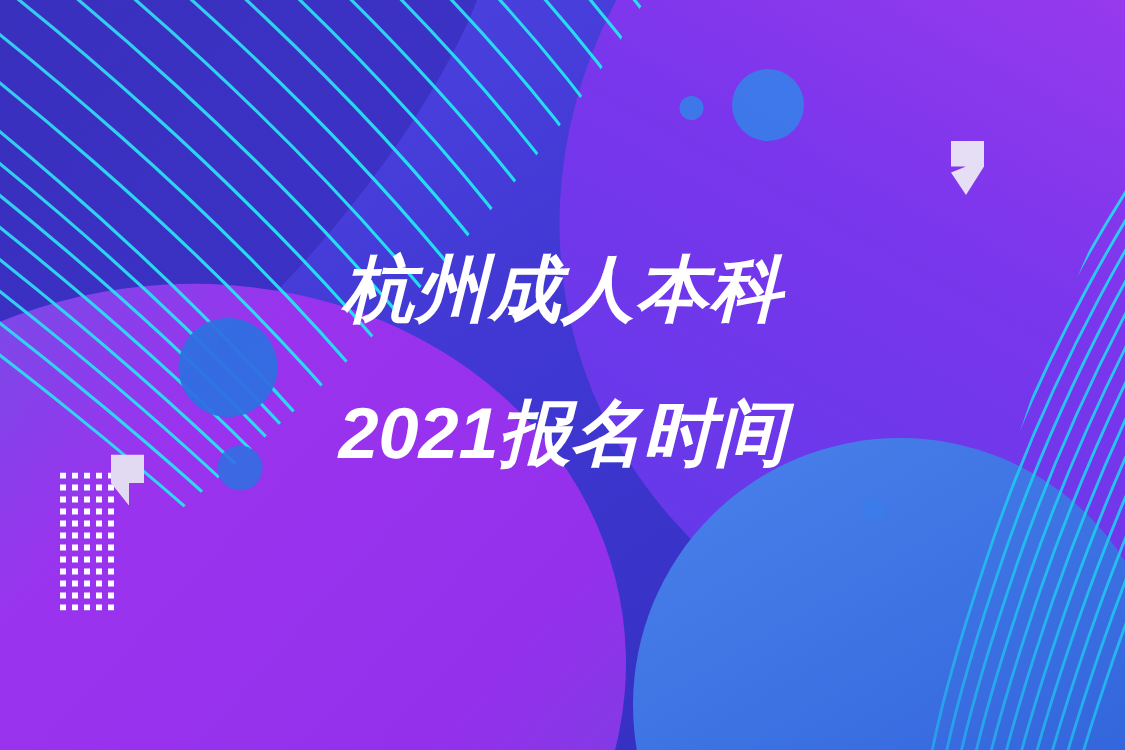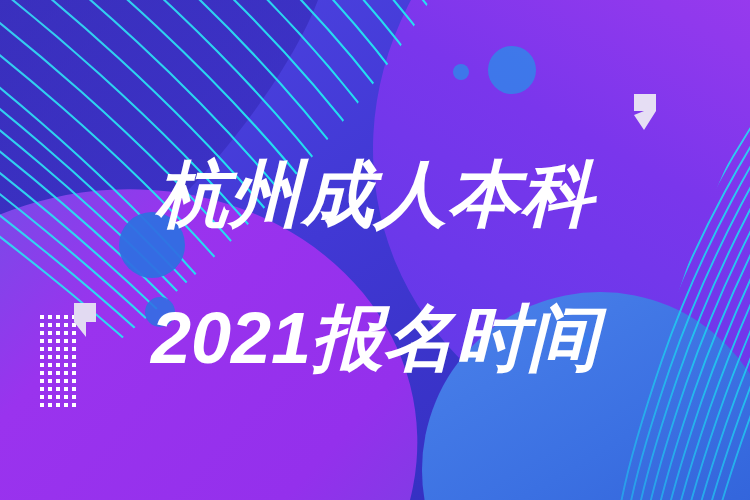--- a/index.html
+++ b/index.html
@@ -30,29 +30,28 @@
     width: 750px;
     text-align: center;
     z-index: 40;
     pointer-events: none;
   }
   .title-line {
     display: block;
     color: #ffffff;
     font-weight: 700;
     font-style: italic;
-    font-size: 72px;
+    font-size: 48px;
     line-height: 96px;
     letter-spacing: 1px;
     white-space: nowrap;
     text-rendering: optimizeLegibility;
   }
   .title-line-2 {
     letter-spacing: 0px;
-    margin-top: 48px;
   }
   .dotgrid {
     position: absolute;
     left: 40px;
     top: 315px;
     width: 36px;
     height: 92px;
     z-index: 30;
   }
   .quote-mark {

